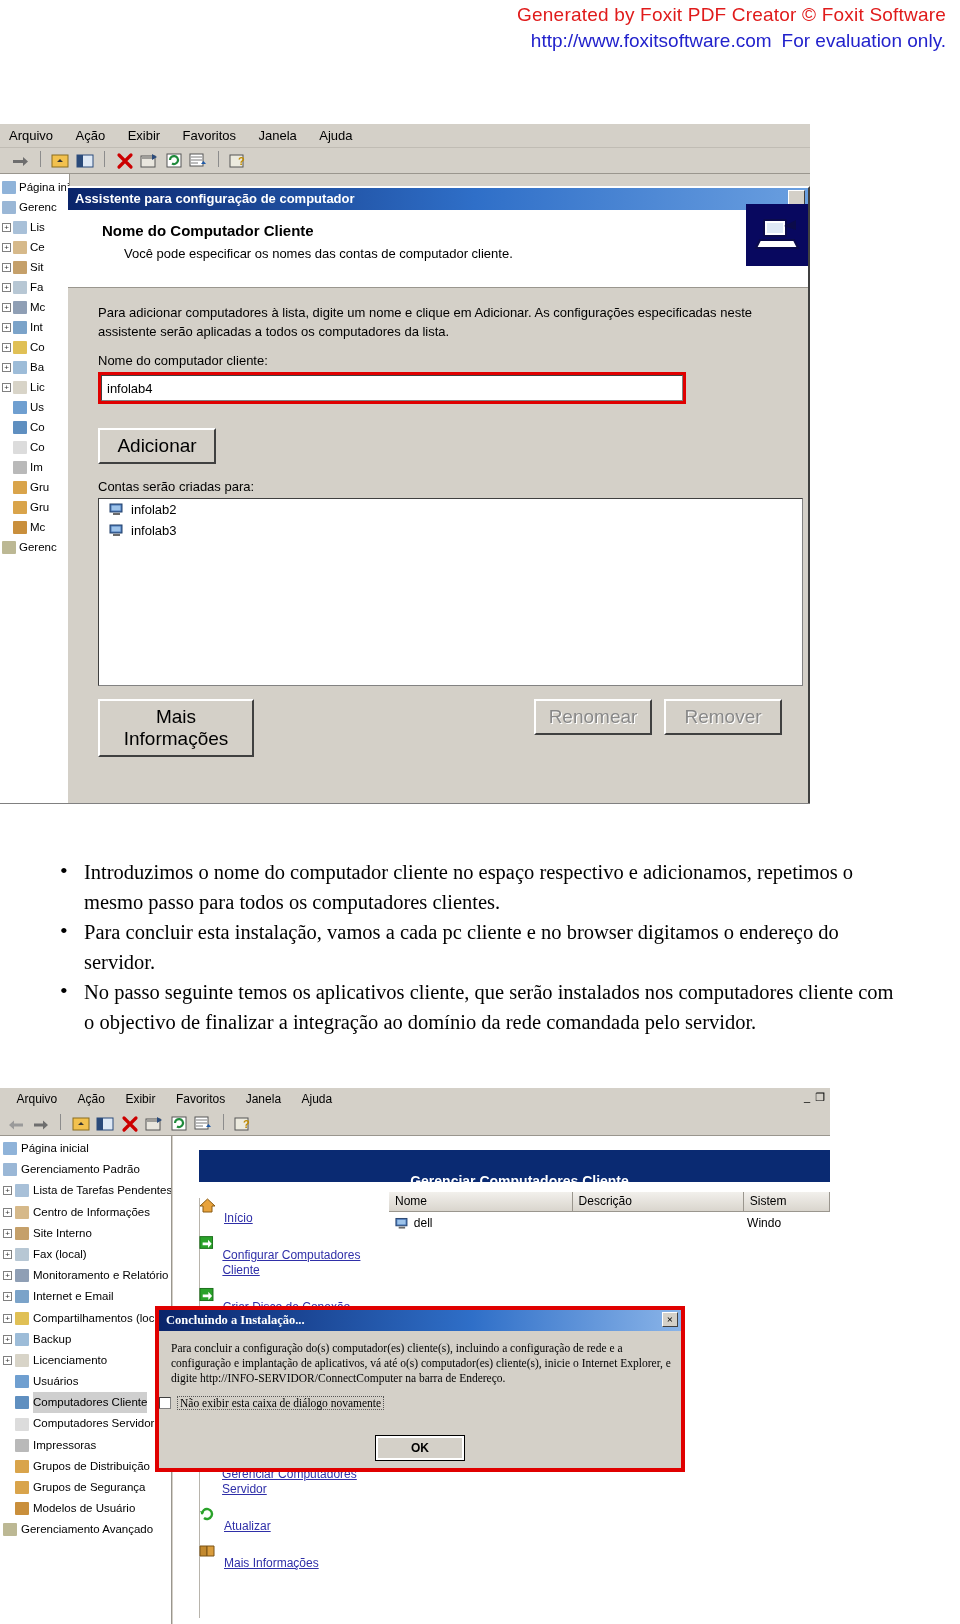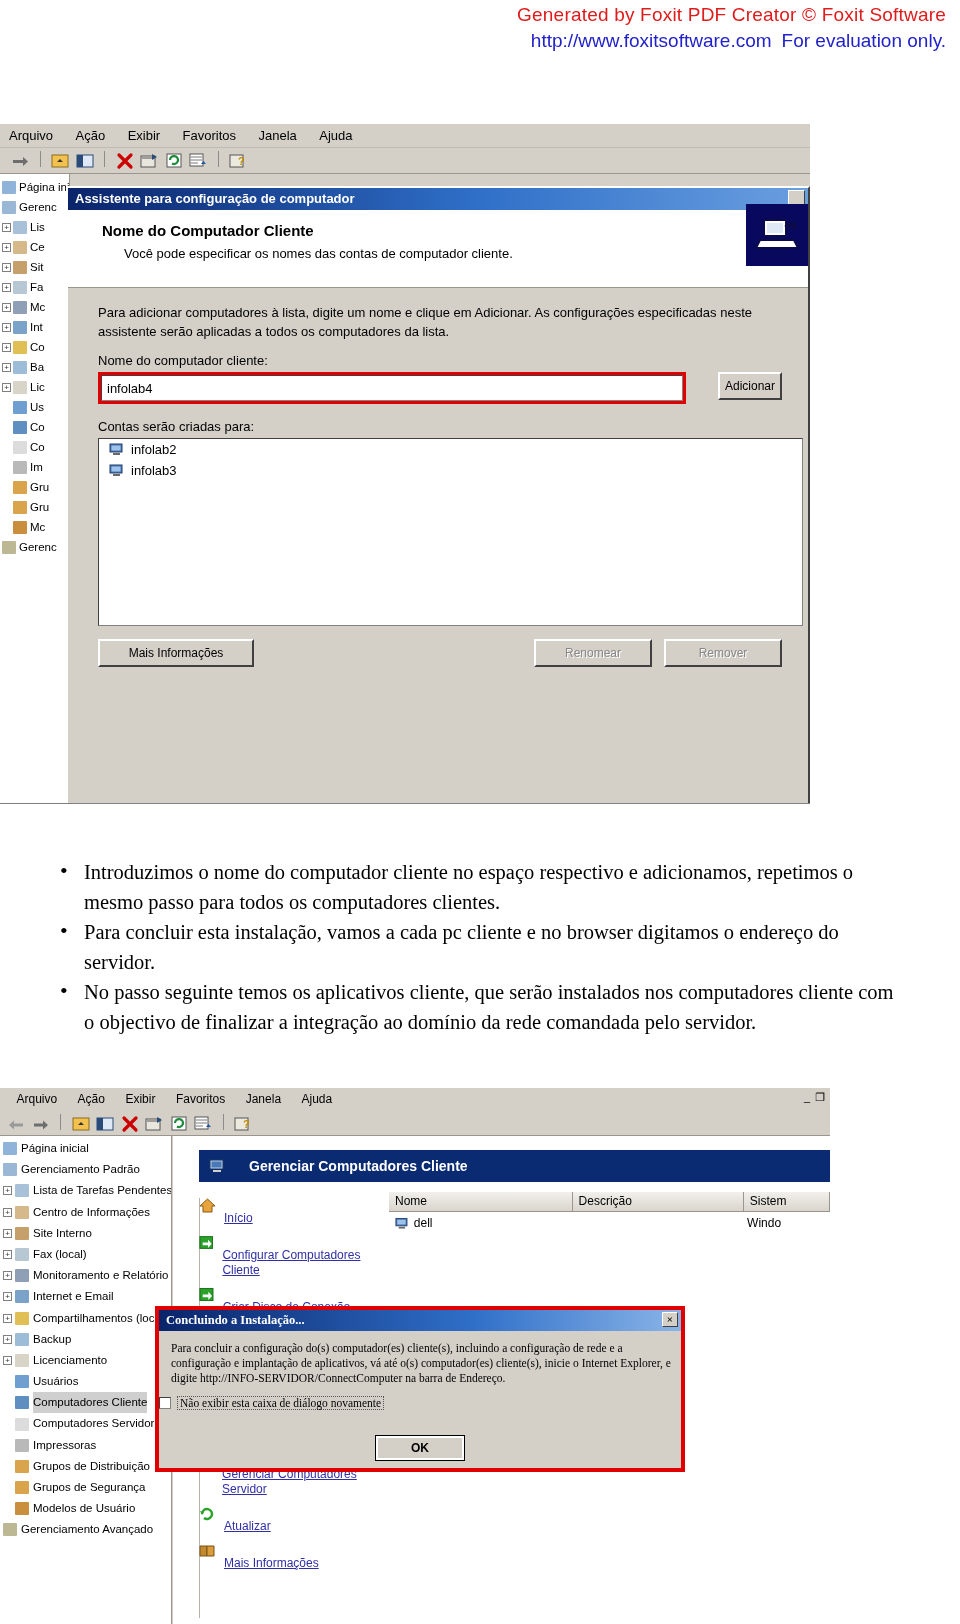--- a/index.html
+++ b/index.html
@@ -93,21 +93,21 @@
   .fieldlabel { font-size:13px; color:#000; margin:0 0 4px 0; }
   .redbox { border:3px solid #e00000; display:inline-block; }
   .wininput {
     width:582px; height:26px; background:#fff; border:1px solid #828282;
     border-top-color:#404040; border-left-color:#404040;
     font-family:"Liberation Sans","DejaVu Sans",sans-serif; font-size:13px; color:#000;
     padding:3px 5px; outline:none;
   }
   .winbtn {
     background:#d4d0c8; border:2px solid #ffffff; border-right-color:#404040; border-bottom-color:#404040;
-    font-family:"Liberation Sans","DejaVu Sans",sans-serif; font-size:12px; color:#000;
+    font-family:"Liberation Sans","DejaVu Sans",sans-serif; font-size:19px; color:#000;
     padding:5px 4px; cursor:default; text-align:center;
   }
   .winbtn.dis { color:#888; text-shadow:1px 1px 0 #fff; }
   .winbtn.def { border:2px solid #ffffff; outline:1px solid #000; }
   .listbox {
     background:#fff; border:1px solid #828282; border-top-color:#404040; border-left-color:#404040;
     overflow:hidden;
   }
   .lbrow { font-size:13px; color:#000; padding:3px 0 3px 10px; display:flex; align-items:center; gap:7px; }
   .pcicon { width:15px; height:13px; position:relative; display:inline-block; }
@@ -148,21 +148,21 @@
     display:inline-block; width:9px;height:9px;border:1px solid #808080;background:#fff;
     font-size:8px; line-height:7.5px; text-align:center; margin-right:3px; flex:0 0 auto; color:#333;
   }
   #s2tree .spacer { display:inline-block; width:12px; flex:0 0 auto; }
   #s2tree .ti { display:inline-block; width:14px;height:13px;margin-right:4px; flex:0 0 auto; border-radius:1px;}
   #s2pane {
     position:absolute; left:173px; top:48px; right:0; bottom:0; background:#fff; overflow:hidden;
   }
   #s2pane .banner {
     position:absolute; left:26px; top:14px; right:0; height:32px; background:#0a2a72;
-    color:#fff; font-size:14px; font-weight:bold; display:flex; align-items:center; padding-left:10px; gap:23px;
+    color:#fff; font-size:14px; font-weight:bold; display:flex; align-items:center; padding-left:10px; gap:23px;flex-direction:column;
   }
   #s2pane .tasks { position:absolute; left:26px; top:62px; width:185px; }
   #s2pane .tasks .tk { display:flex; gap:8px; margin-bottom:9px; align-items:flex-start; }
   #s2pane .tasks .tk a {
     color:#2f2fa8; font-size:12px; text-decoration:underline; line-height:15px; cursor:pointer;margin-top:13px;
   }
   #s2pane .divline { position:absolute; left:26px; top:62px; width:1px; bottom:6px; background:#b8b4ac; }
   #s2pane .listpanel { position:absolute; left:216px; top:56px; right:0; bottom:0; }
   #s2pane .lhdr { display:flex; height:20px; background:#d4d0c8; border-bottom:1px solid #9a968e; }
   #s2pane .lhdr div {
@@ -307,21 +307,21 @@
           <path d="M30 12 l12 -6 v10 z" fill="#0b0b4a"></path>
         </svg>
       </div>
     </div>
 
     <div class="body">
       <p class="ptext">Para adicionar computadores à lista, digite um nome e clique em Adicionar.  As configurações especificadas neste assistente serão aplicadas a todos os computadores da lista.</p>
 
       <div class="fieldlabel">Nome do computador cliente:</div>
 
-      <div style="display:flex; align-items:flex-start; gap:32px;">
+      <div style="display:flex; align-items:flex-start; gap:24px;flex-direction:column;">
         <span class="redbox">
           <input class="wininput" value="infolab4" style="">
         </span>
         <button class="winbtn" style="width:118px;">Adicionar</button>
       </div>
 
       <div class="fieldlabel" style="margin-top:15px">Contas serão criadas para:</div>
 
       <div class="listbox" style="width:705px;height:188px;">
         <div class="lbrow">

